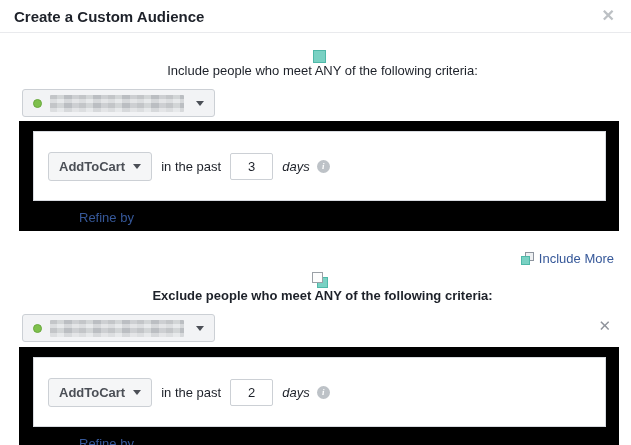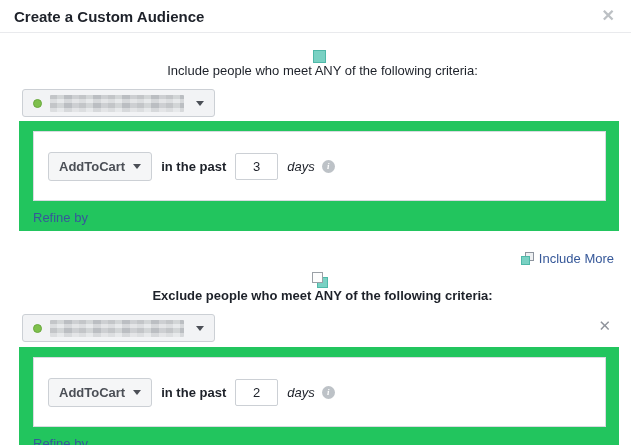--- a/index.html
+++ b/index.html
@@ -42,38 +42,38 @@
   .redacted { height:17px; width:134px; margin:0 8px; border-radius:1px;
     background-image:
       repeating-linear-gradient(0deg, rgba(255,255,255,.30) 0 4px, rgba(0,0,0,.05) 4px 9px),
       repeating-linear-gradient(90deg, #cdd0d3 0 7px, #dde0e2 7px 14px, #c5c8cc 14px 22px, #d8dadd 22px 29px);
   }
   .caret-dark { width:0; height:0; border-left:4px solid transparent; border-right:4px solid transparent;
                 border-top:5px solid #4b4f56; margin-left:auto; }
   .x-remove { color:#90949c; font-size:15px; line-height:1; margin:4px 20px 0 0; cursor:pointer; }
 
   
-  .panel { width:600px; margin:4px 0 0 11px; background:#22c55e; padding:10px 13px 6px 14px; }
+  .panel { width:600px; margin:4px 0 0 11px; background:#000000; padding:10px 13px 6px 14px; }
   .panel.exclude-panel { margin-top:5px; padding-bottom:16px; }
   .rule-box { background:#fff; border:1px solid #d8dbe0; height:70px;
               display:flex; align-items:center; padding:0 14px; }
   .evt-btn { height:29px; display:flex; align-items:center; gap:8px; padding:0 10px;
              background:#f5f6f7; border:1px solid #ccd0d5; border-radius:3px;
              font-weight:bold; color:#4b4f56; font-size:13px; cursor:pointer; }
   .evt-btn .caret { width:0; height:0; border-left:4px solid transparent;
                     border-right:4px solid transparent; border-top:5px solid #4b4f56; }
-  .mid-txt { margin:0 9px;font-weight:bold; }
+  .mid-txt { margin:0 9px; }
   .days-inp { width:43px; height:27px; border:1px solid #ccd0d5; border-radius:2px;
               text-align:center; font-size:13px; color:#1d2129;
               font-family:"Liberation Sans", sans-serif; }
   .days-lbl { margin:0 7px 0 9px;font-style:italic; }
   .info { width:13px; height:13px; border-radius:50%; background:#bdc2c7; color:#fff;
           font-size:9px; font-weight:bold; display:flex; align-items:center; justify-content:center;
           font-family:"Liberation Serif", serif; font-style:italic; }
-  .refine { display:inline-block; margin-top:9px; color:#365899; cursor:pointer; }
+  .refine { display:inline-block; margin-top:9px; color:#365899; cursor:pointer;margin-left:46px; }
 
   
   .more-row { width:611px; display:flex; justify-content:flex-end; align-items:center;
               gap:30px; margin-top:20px; padding-right:5px; }
   .more-link { display:flex; align-items:center; gap:5px; color:#365899; cursor:pointer; }
   .sq-mini { position:relative; width:13px; height:13px; }
   .sq-mini i { position:absolute; display:block; }
   .sq-mini .mini-back { right:0; top:0; width:9px; height:9px; background:#eef0f2; border:1px solid #8d949e; }
   .sq-mini .mini-front-teal { left:0; bottom:0; width:9px; height:9px; background:#79d1c3; border:1px solid #4fb8a8; }
   .sq-mini .mini-front-grey { left:0; bottom:0; width:9px; height:9px; background:#fbfcfc; border:1px solid #8d949e; }

